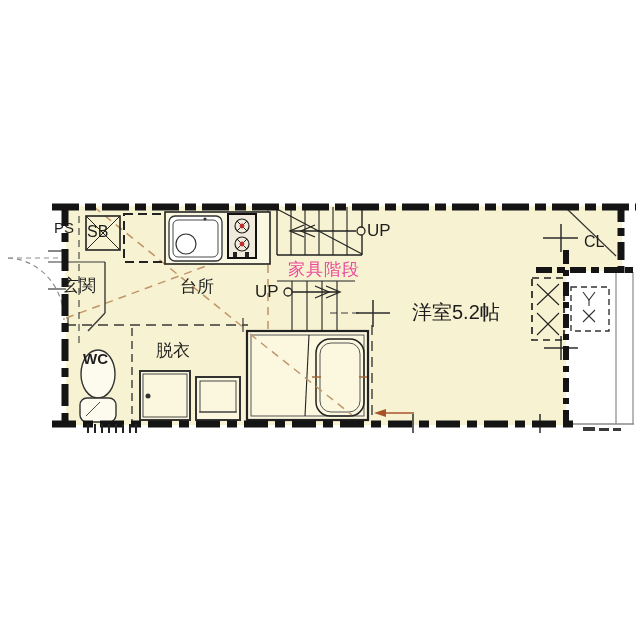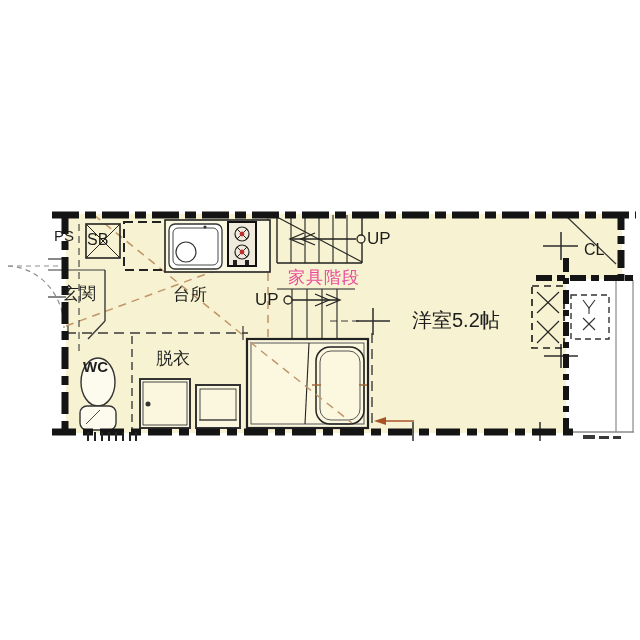--- a/index.html
+++ b/index.html
@@ -1,19 +1,18 @@
 <!DOCTYPE html>
 <html><head>
 <meta charset="utf-8">
 <style>
   html,body{margin:0;padding:0;background:#fff;}
   #canvas{
     position:relative;width:640px;height:548px;background:#ffffff;overflow:hidden;
     font-family:"Liberation Sans","DejaVu Sans",sans-serif;
-    margin-top:8px;
   }
   #linework{position:absolute;left:0;top:0;}
   .lbl{position:absolute;color:#1d1d1d;white-space:nowrap;line-height:1;}
   .lbl.red{color:#ec4899;}
   .lbl.center{text-align:left;}
 </style>
 </head>
 <body>
 
 <div id="canvas">
@@ -200,21 +199,21 @@
     <g fill="#3a3a3a">
       <rect x="583" y="427" width="12" height="4"></rect>
       <rect x="599" y="428" width="10" height="3"></rect>
       <rect x="613" y="428" width="8" height="3"></rect>
     </g>
   </svg>
 
   <div class="lbl" style="left:54px;top:220px;font-size:15px;">PS</div>
   <div class="lbl center" style="left:87px;top:224px;width:32px;font-size:16px;">SB</div>
   <div class="lbl" style="left:62px;top:277px;font-size:17px;">玄関</div>
-  <div class="lbl" style="left:173px;top:278px;font-size:17px;">台所</div>
+  <div class="lbl" style="left:180px;top:278px;font-size:17px;">台所</div>
   <div class="lbl" style="left:367px;top:222px;font-size:17px;">UP</div>
   <div class="lbl red" style="left:288px;top:261px;font-size:17px;letter-spacing:1px;">家具階段</div>
   <div class="lbl" style="left:255px;top:283px;font-size:17px;">UP</div>
   <div class="lbl" style="left:584px;top:234px;font-size:16px;">CL</div>
   <div class="lbl" style="left:412px;top:302px;font-size:20px;">洋室5.2帖</div>
   <div class="lbl" style="left:83px;top:351px;font-size:15px;font-weight:bold;">WC</div>
   <div class="lbl" style="left:156px;top:342px;font-size:17px;">脱衣</div>
 </div>
 
 </body></html>

